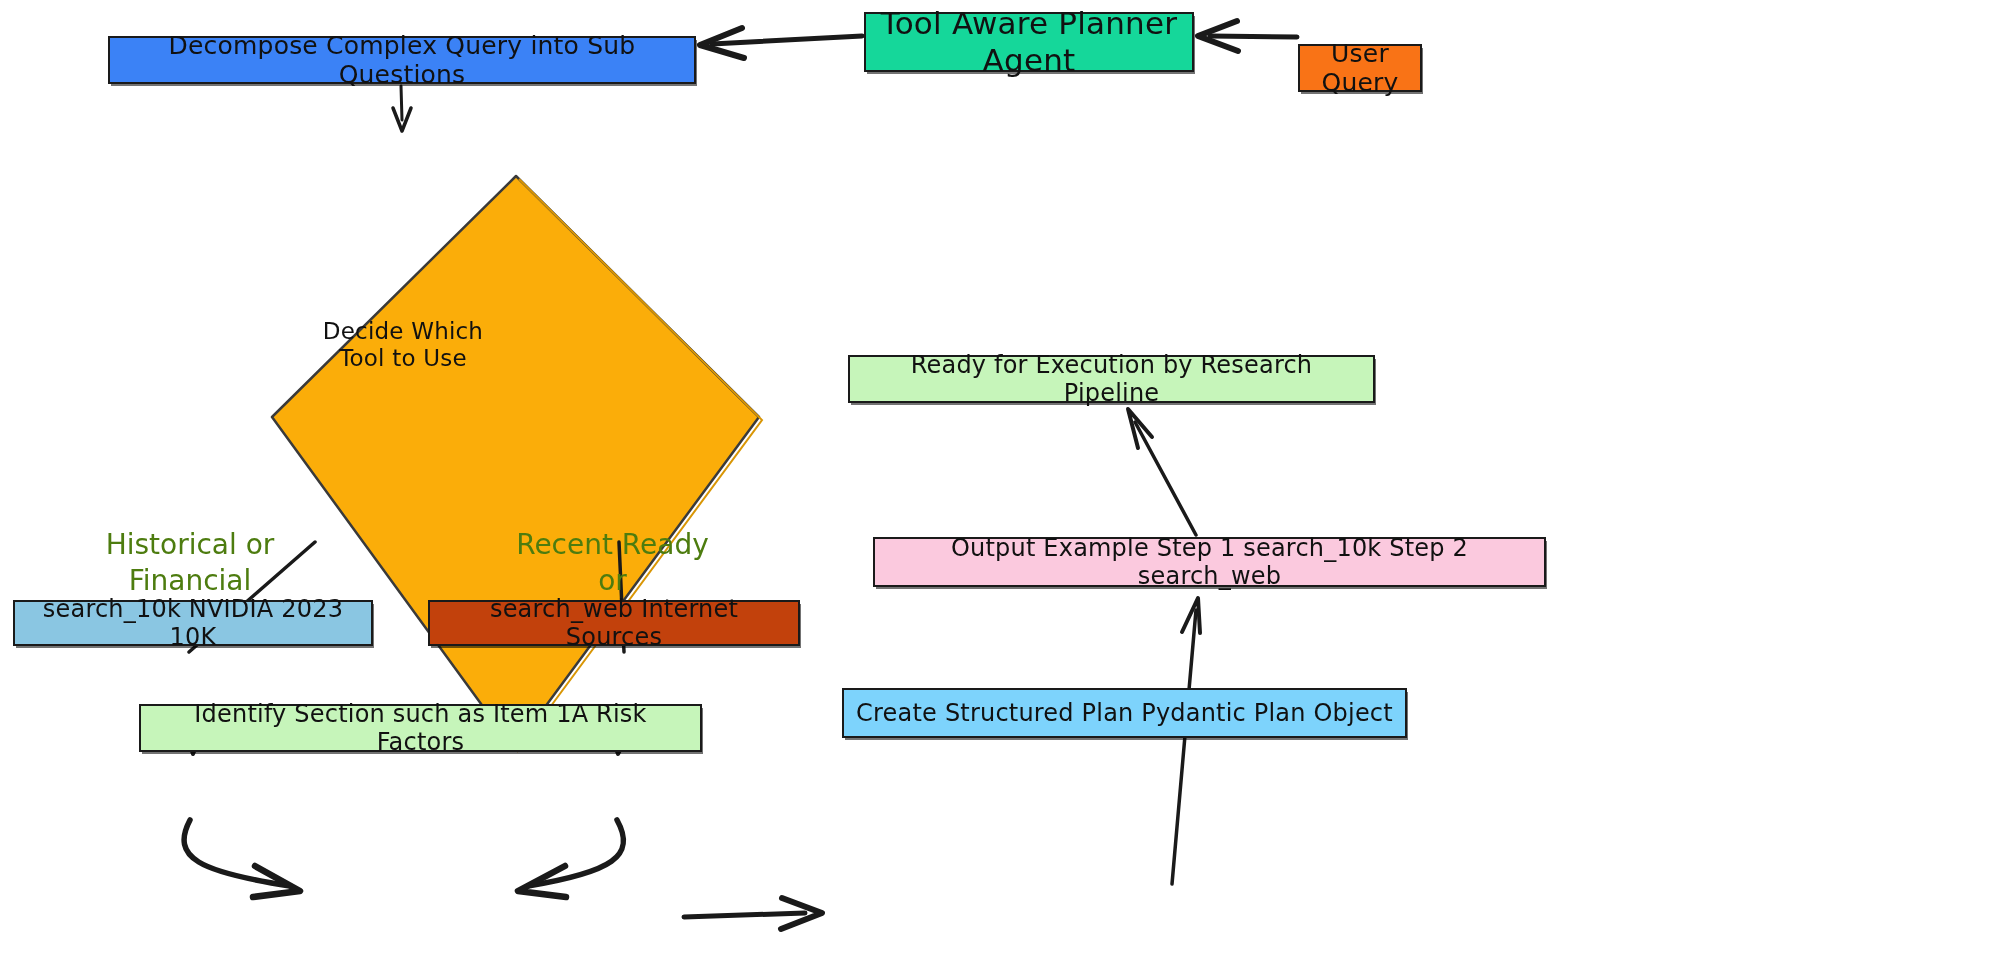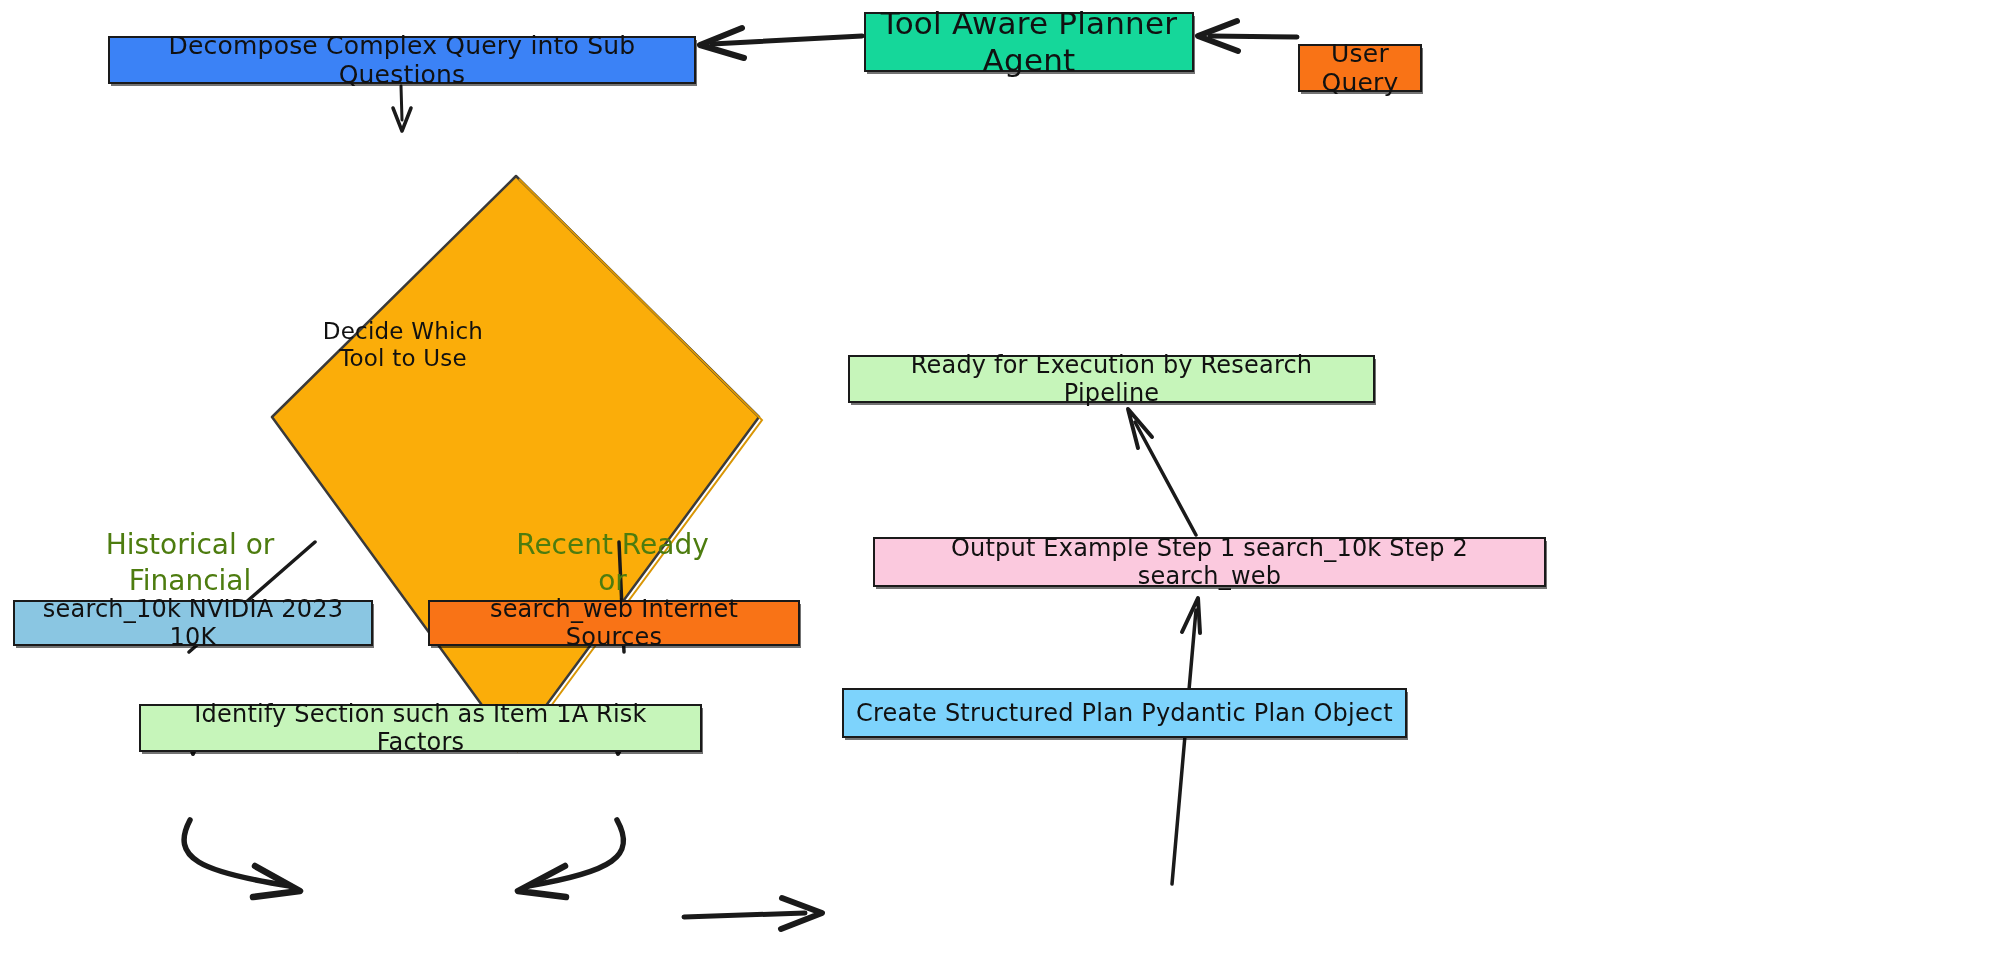--- a/index.html
+++ b/index.html
@@ -80,21 +80,21 @@
     z-index: 6;
   }
   #node-search10k {
     left: 13px; top: 600px; width: 360px; height: 46px;
     background: #8ac6e2;
     font-size: 24px;
     box-shadow: 2px 3px 0 -1px rgba(0,0,0,0.55);
   }
   #node-searchweb {
     left: 428px; top: 600px; width: 372px; height: 46px;
-    background: #f97316;
+    background: #c2410c;
     font-size: 24px;
     box-shadow: 2px 3px 0 -1px rgba(0,0,0,0.55);
   }
   #node-identify {
     left: 119px; top: 704px; width: 563px; height: 48px;
     background: #c6f5ba;
     font-size: 24px;
     box-shadow: 2px 3px 0 -1px rgba(0,0,0,0.55);
     margin-left: 20px;
   }

